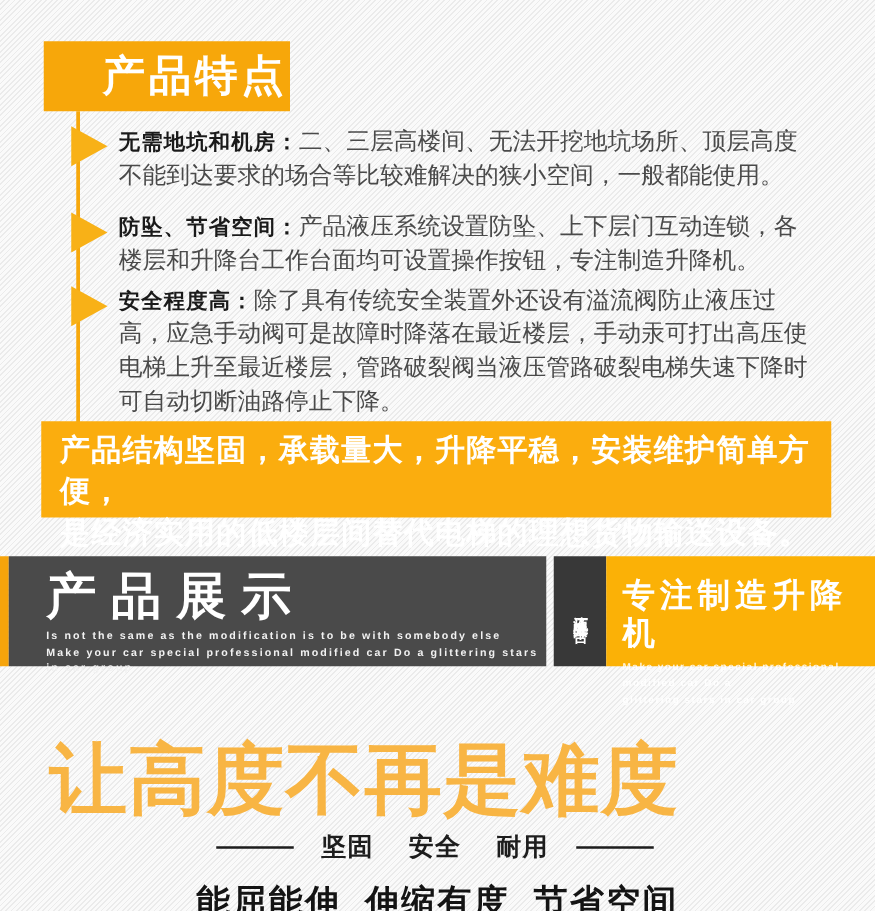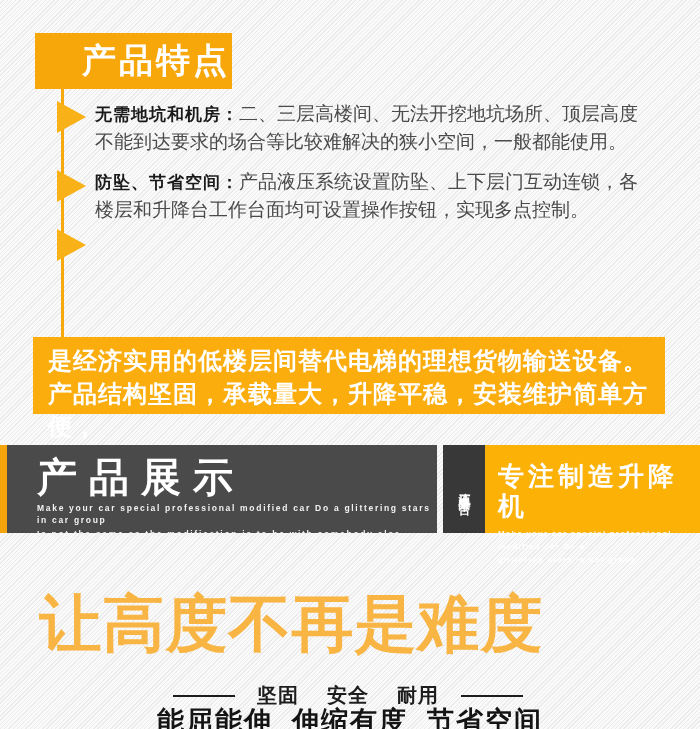--- a/index.html
+++ b/index.html
@@ -107,21 +107,21 @@
   }
   .subheadline {
     position: absolute; left: 0; top: 661px; width: 700px;
     text-align: center;
     font-size: 27px; font-weight: bold; letter-spacing: 2px;
     color: #141414;
     white-space: pre;
     margin-top: 42px;
   }
   .tags-row {
-    position: absolute; left: 0; top: 682px; width: 696px;
+    position: absolute; left: 0; top: 664px; width: 696px;
     display: flex; align-items: center; justify-content: center; gap: 16px;
   }
   .tag-divider { width: 62px; height: 2px; background: #1d1d1d; }
   .tag {
     font-size: 20px; font-weight: bold; color: #1d1d1d; letter-spacing: 1px;
     padding: 0 6px;
   }
 </style>
 </head>
 <body>
@@ -133,36 +133,39 @@
   </div>
   <div class="connector-line"></div>
 
   <div class="bullet-triangle t1"></div>
   <div class="bullet-text b1">
     <b>无需地坑和机房：</b><span>二、三层高楼间、无法开挖地坑场所、顶层高度不能到达要求的场合等比较难解决的狭小空间，一般都能使用。</span>
   </div>
 
   <div class="bullet-triangle t2"></div>
   <div class="bullet-text b2">
-    <b>防坠、节省空间：</b><span>产品液压系统设置防坠、上下层门互动连锁，各楼层和升降台工作台面均可设置操作按钮，实现多点控制。</span>
+    <b>防坠、节省空间：</b><span>产品液压系统设置防坠、上下层门互动连锁，各楼层和升降台工作台面均可设置操作按钮，专注制造升降机。</span>
   </div>
 
   <div class="bullet-triangle t3"></div>
+  <div class="bullet-text b3">
+    <b>安全程度高：</b><span>除了具有传统安全装置外还设有溢流阀防止液压过高，应急手动阀可是故障时降落在最近楼层，手动汞可打出高压使电梯上升至最近楼层，管路破裂阀当液压管路破裂电梯失速下降时可自动切断油路停止下降。</span>
+  </div>
 
   <div class="summary-box">
+    <div>产品结构坚固，承载量大，升降平稳，安装维护简单方便，</div>
     <div>是经济实用的低楼层间替代电梯的理想货物输送设备。</div>
-    <div>产品结构坚固，承载量大，升降平稳，安装维护简单方便，</div>
   </div>
 
   <div class="showcase">
     <div class="showcase-accent-stripe"></div>
     <div class="showcase-main">
       <div class="showcase-title">产品展示</div>
+      <div class="showcase-sub">Is not the same as the modification is to be with somebody else</div>
       <div class="showcase-sub">Make your car special professional modified car Do a glittering stars in car group</div>
-      <div class="showcase-sub">Is not the same as the modification is to be with somebody else</div>
     </div>
     <div class="showcase-vertical-strip">
       <div class="vertical-label">液压升降平台</div>
     </div>
     <div class="showcase-right">
       <div class="showcase-right-title">专注制造升降机</div>
       <div class="showcase-right-sub">
         <div>Make your car special professional modified car Do a</div>
         <div>glittering stars in car group</div>
       </div>

